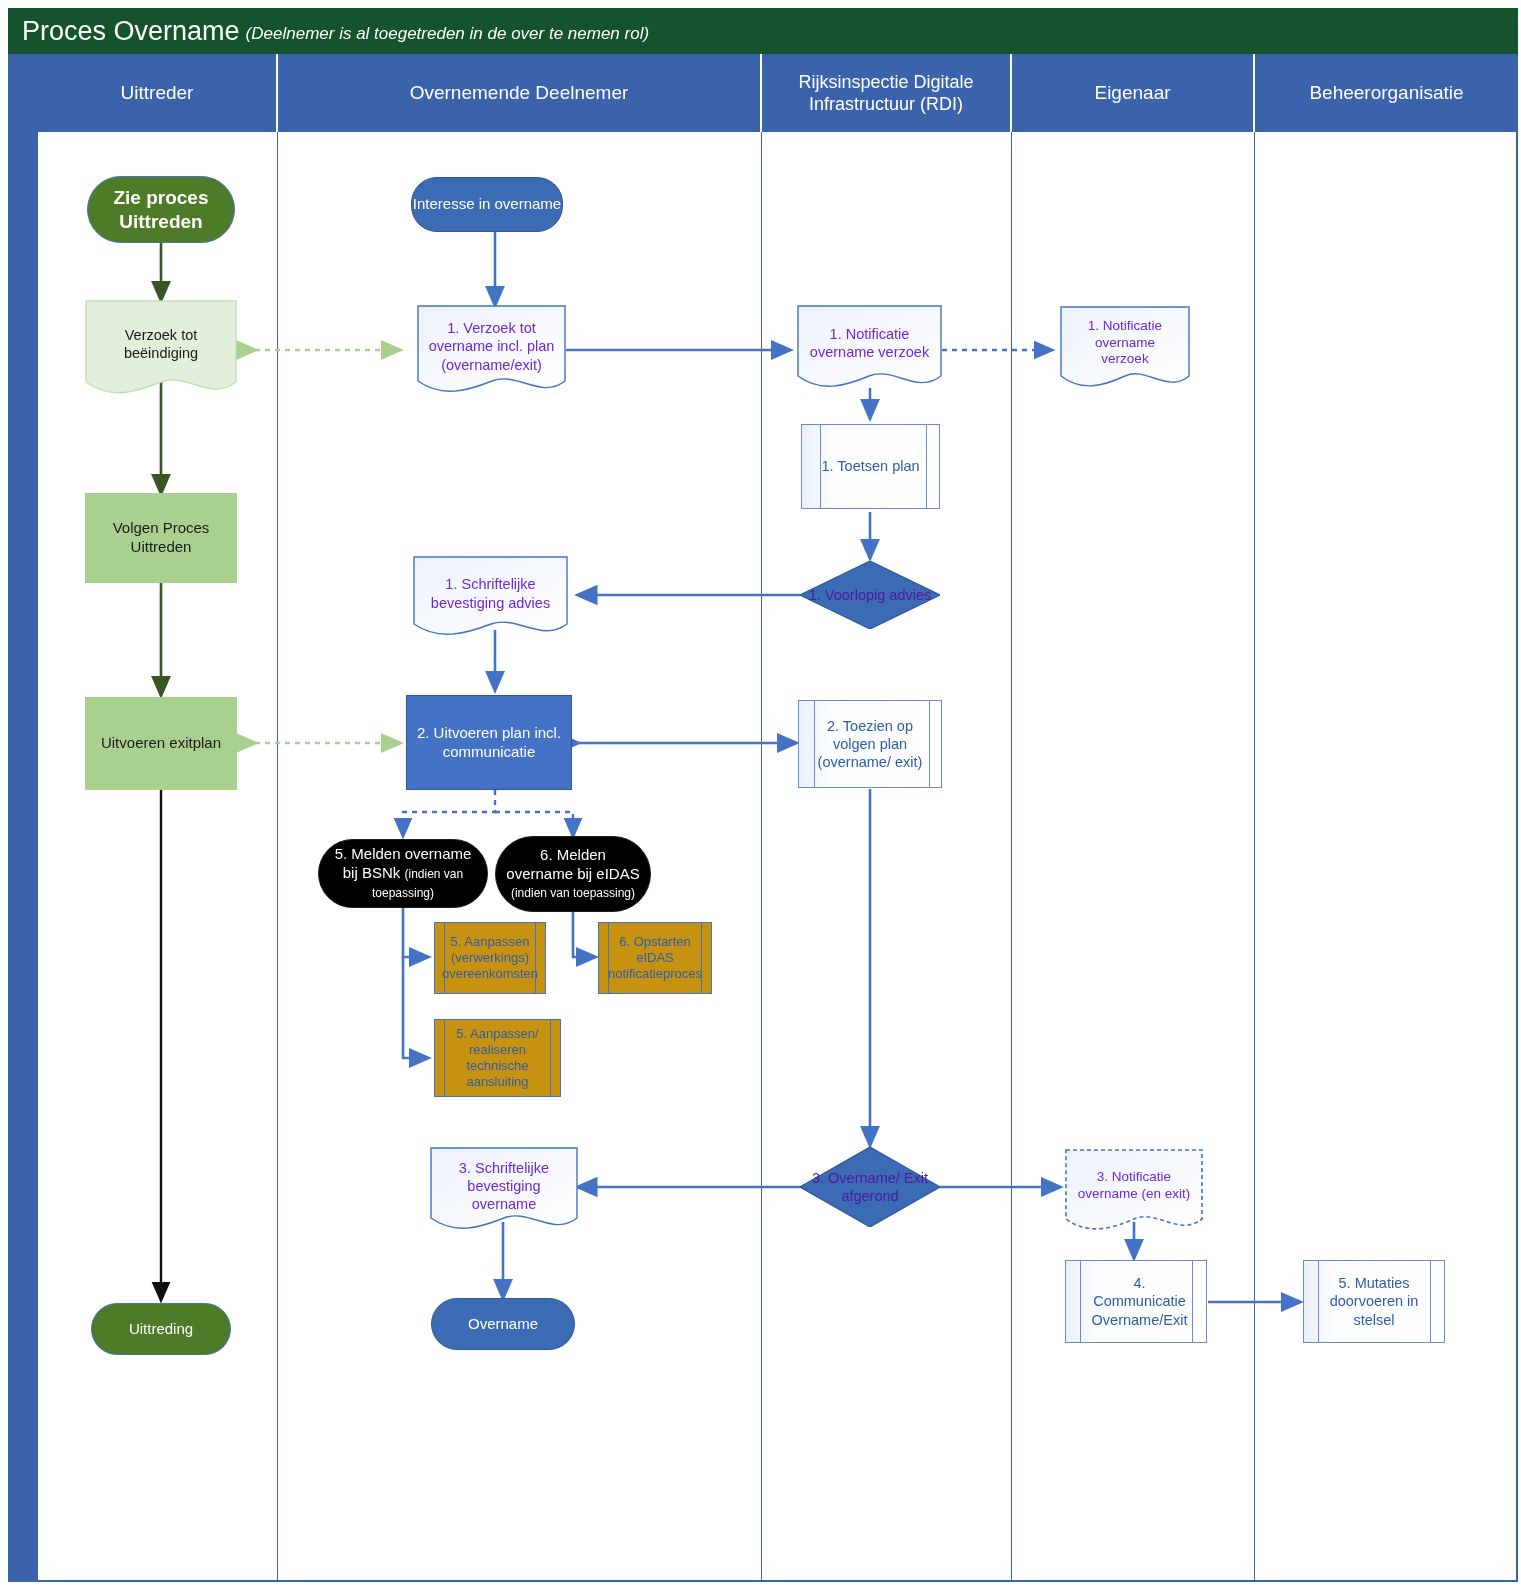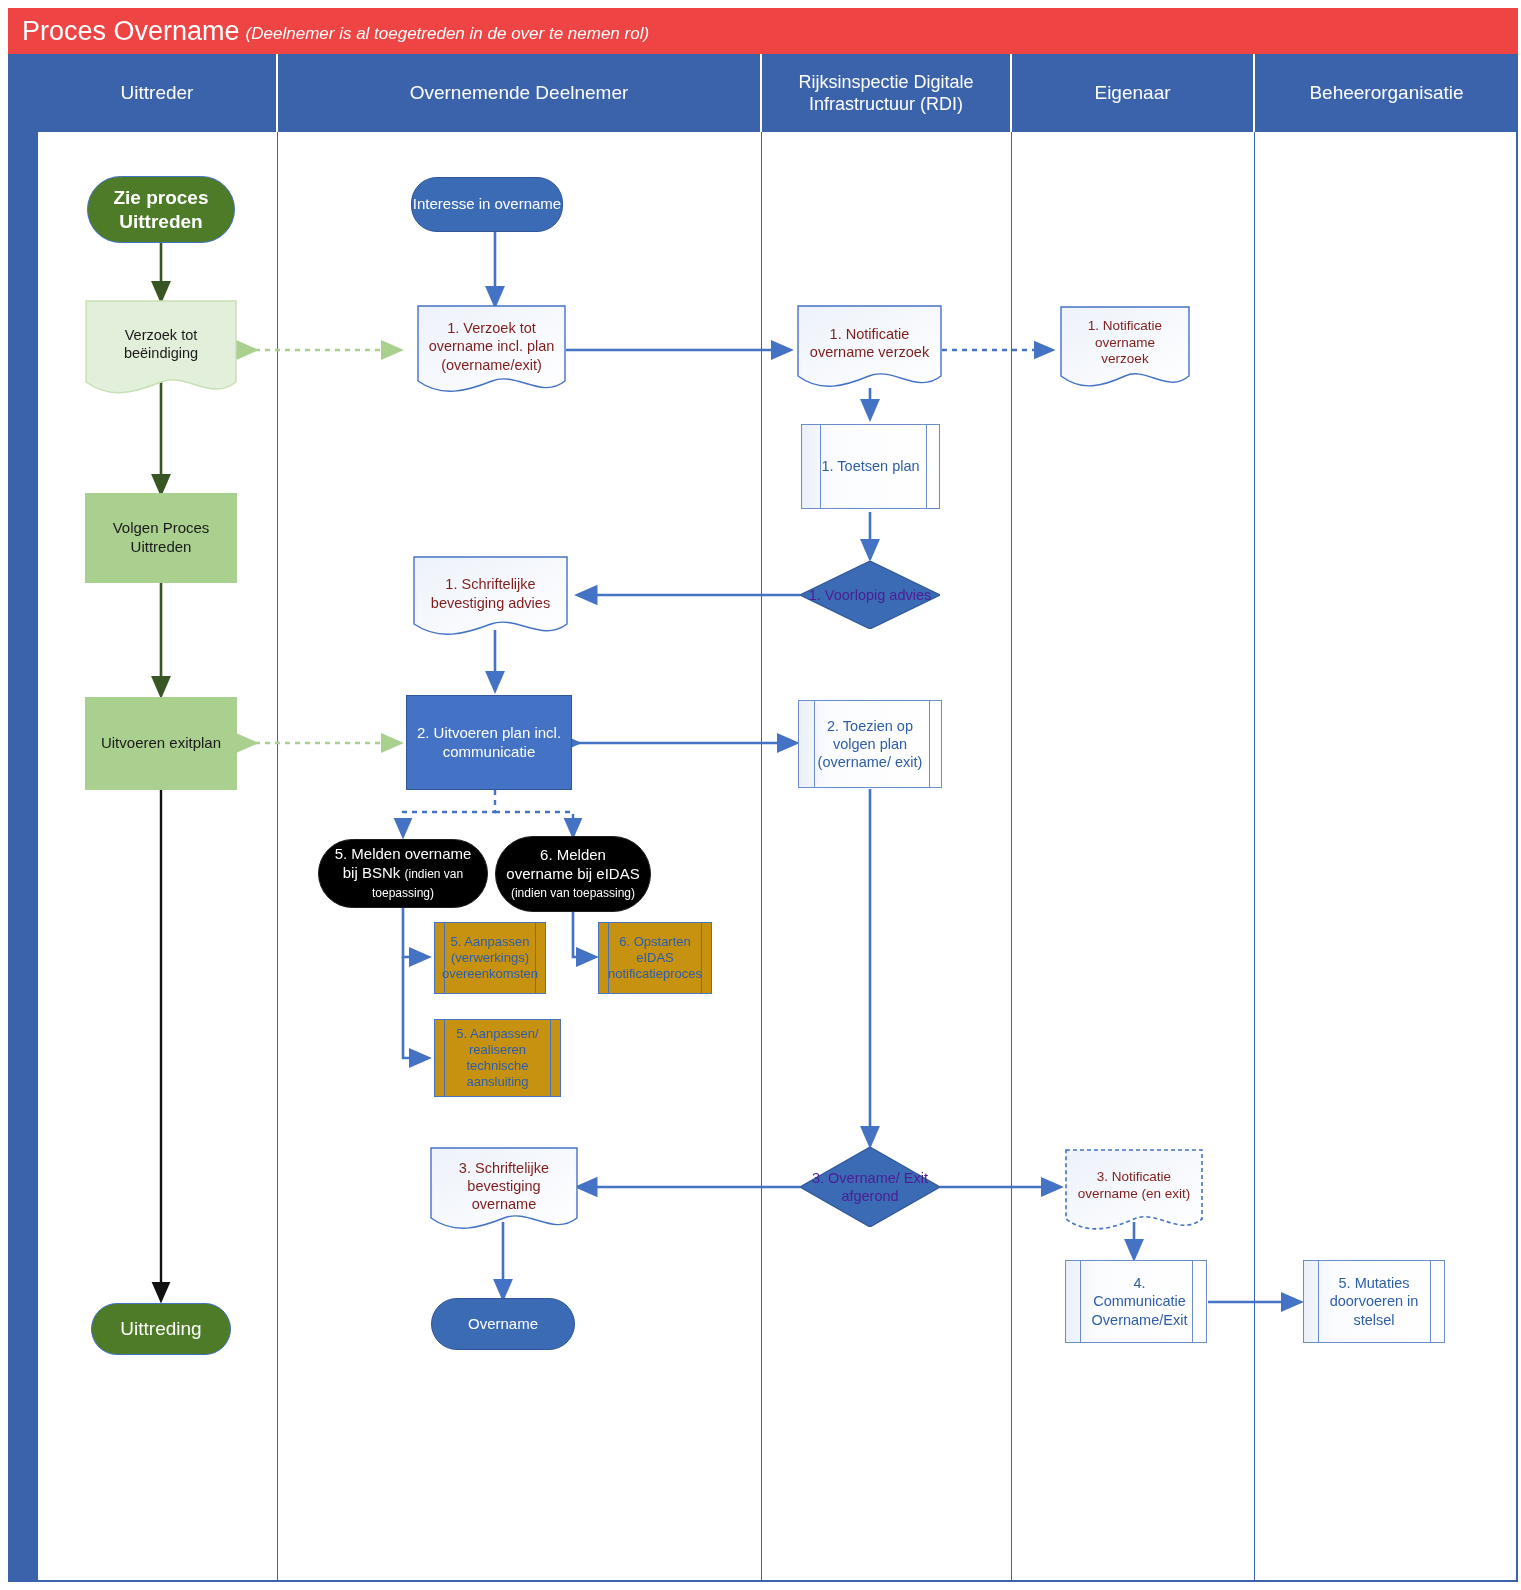--- a/index.html
+++ b/index.html
@@ -11,21 +11,21 @@
   }
   #root { position:relative; width:1521px; height:1590px; }
 
   
   .frame-left-band {
     position:absolute; left:8px; top:8px; width:30px; height:1574px;
     background:#3B63AC;
   }
   .title-bar {
     position:absolute; left:8px; top:8px; width:1510px; height:46px;
-    background:#ef4444;
+    background:#14532d;
     color:#fff;
     display:flex; align-items:center;
   }
   .title-main { font-size:27px; padding-left:14px; letter-spacing:0px; }
   .title-sub  { font-size:17px; font-style:italic; padding-left:6px; padding-top:6px;}
 
   .header-row { position:absolute; left:38px; top:54px; height:78px; }
   .hdr {
     position:absolute; top:0; height:78px;
     background:#3B63AC; color:#ffffff;
@@ -41,32 +41,32 @@
   .lane-div { position:absolute; top:0; width:1px; height:1450px; background:#3B63AC; }
 
   
   .shape { position:absolute; display:flex; align-items:center; justify-content:center;
            text-align:center; line-height:1.25; }
 
   .term-green {
     background:#4E7B28; border:1px solid #4472C4; border-radius:999px;
     color:#ffffff; font-weight:bold; font-size:19px;
   }
-  .term-green.plain { font-weight:normal; font-size:19px; }
+  .term-green.plain { font-weight:normal; font-size:15px; }
   .term-blue {
     background:#3B6BB5; border:1px solid #2E5699; border-radius:26px;
     color:#ffffff; font-size:15px;
   }
   .box-greenlight { background:#A9D08E; color:#1a1a1a; font-size:15px; }
   .box-blue { background:#4472C4; border:1px solid #2E5699; color:#ffffff; font-size:15px; }
 
   
   .doc { }
   .doc svg { position:absolute; left:0; top:0; }
-  .doc .doc-label { position:relative; z-index:2; color:#7f1d1d; font-size:14.5px; padding:0 10px;
+  .doc .doc-label { position:relative; z-index:2; color:#6d28d9; font-size:14.5px; padding:0 10px;
       width:100%; display:flex; align-items:center; justify-content:center; text-align:center; }
   .doc.green .doc-label { color:#1a1a1a; }
 
   
   .proc { border:1px solid #6A8CC7; background:#F7FAFD; }
   .proc .bar { position:absolute; top:0; bottom:0; width:1px; background:#6A8CC7; }
   .proc .lbl { position:relative; z-index:2; color:#2E5DA8; font-size:14.5px; width:100%;
       display:flex; align-items:center; justify-content:center; text-align:center; padding:0 14px;}
   .proc.grad { background:linear-gradient(to right,#EAF0F9 0%,#FBFCFE 22%,#ffffff 100%); }
 

